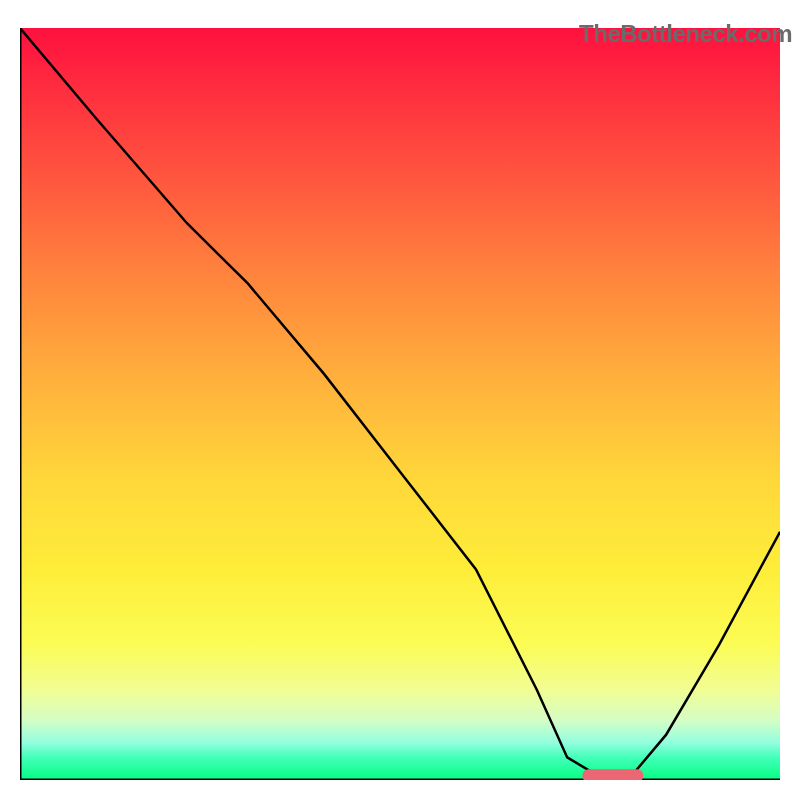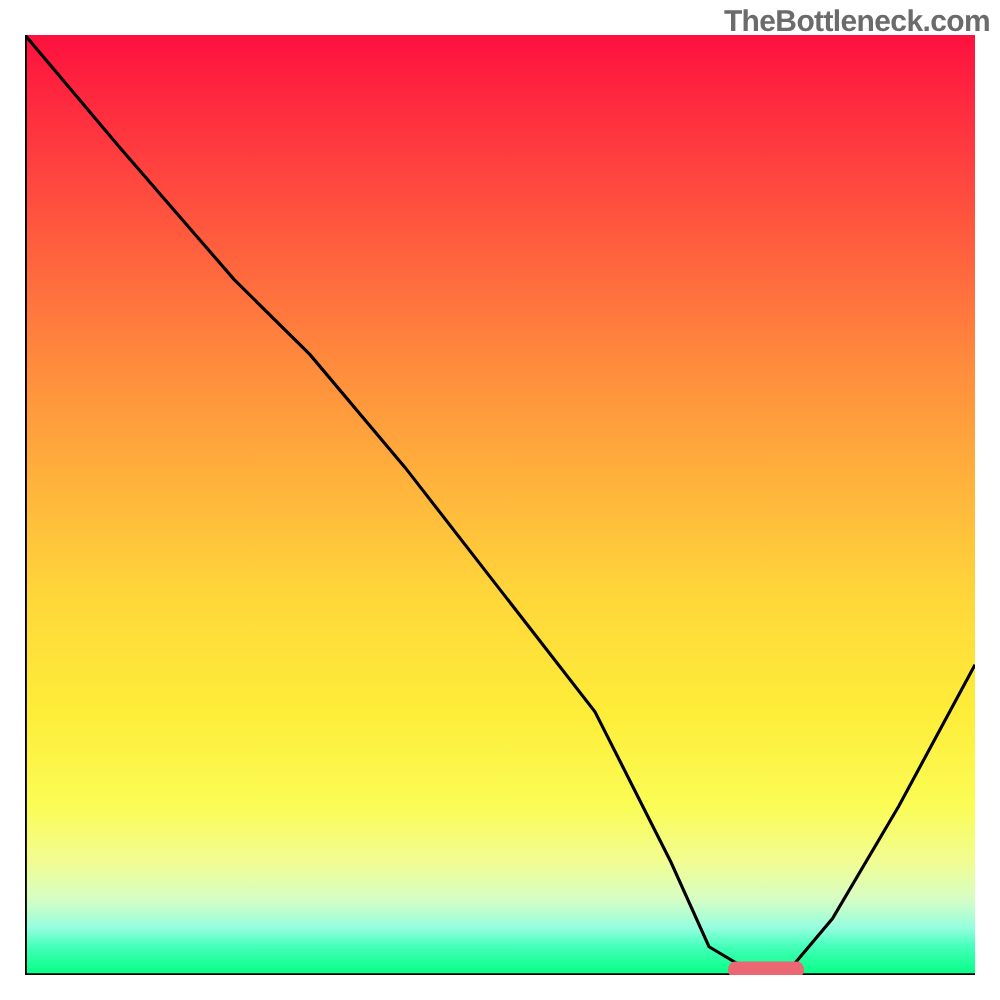--- a/index.html
+++ b/index.html
@@ -11,21 +11,21 @@
     overflow: hidden;
     font-family: Arial, Helvetica, sans-serif;
   }
   .chart-container {
     position: relative;
     width: 800px;
     height: 800px;
   }
   .watermark {
     position: absolute;
-    top: 4px;
+    top: 20px;
     right: 8px;
     font-size: 24px;
     font-weight: 600;
     color: #6b6b6b;
     z-index: 30;
     letter-spacing: -0.5px;
   }
   .plot-area {
     position: absolute;
     left: 20px;

